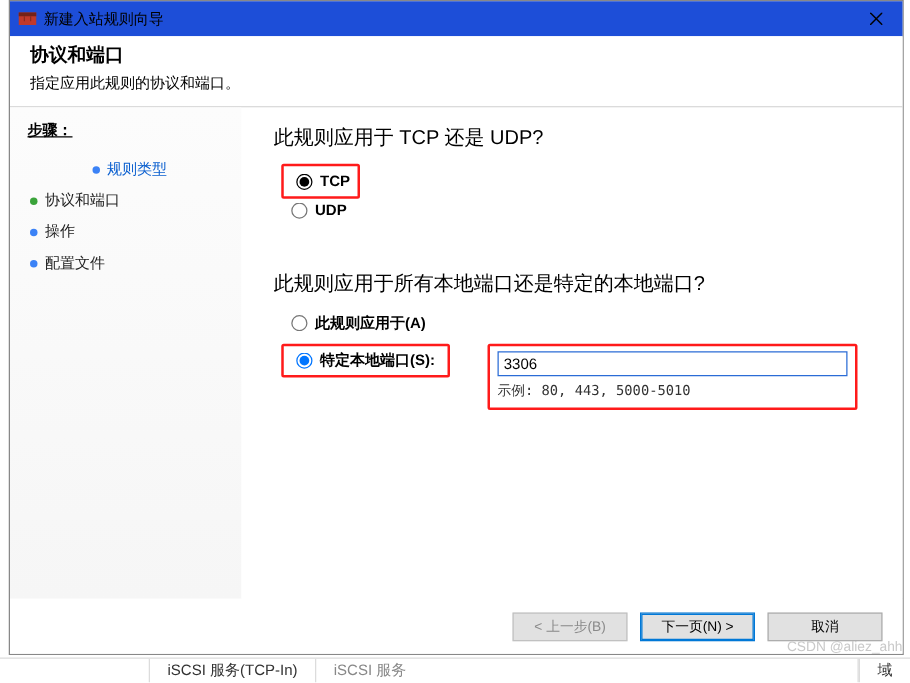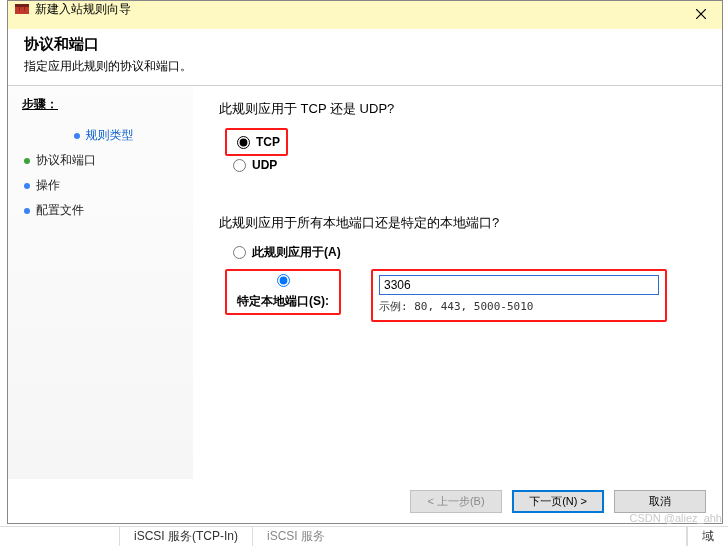--- a/index.html
+++ b/index.html
@@ -1,39 +1,39 @@
 <!DOCTYPE html>
 <html><head>
 <meta charset="utf-8">
 <style>
   * { box-sizing: border-box; margin: 0; padding: 0; }
   body { font-family: "Microsoft YaHei", "Segoe UI", sans-serif; font-size: 12px; background: #fff; width: 728px; height: 546px; position: relative; overflow: hidden; }
   .window { position: absolute; top: 0; left: 7px; width: 716px; height: 524px; background: #fff; border: 1px solid #888; display: flex; flex-direction: column; }
-  .titlebar { height: 28px; display: flex; align-items: flex-start; padding: 0 0 0 6px; background: #fef9c3; }
+  .titlebar { height: 28px; display: flex; align-items: center; padding: 0 0 0 6px; background: #1d4ed8; }
   .title-icon { width: 16px; height: 16px; margin-right: 5px; display:inline-flex; align-items:center; justify-content:center;}
   .title-text { flex: 1; font-size: 12px; color: #000; }
   .close-btn { width: 42px; height: 26px; display: flex; align-items: center; justify-content: center; font-size: 14px; color:#000; }
   .header-area { padding: 6px 16px 10px 16px; border-bottom: 1px solid #d0d0d0; background:#fff;}
   .header-title { font-size: 15px; font-weight: 700; color: #000; margin-bottom: 4px; }
   .header-sub { font-size: 12px; color: #000; }
   .body-area { flex: 1; display: flex; background: #fff; }
   .sidebar { width: 185px; padding: 10px 10px 10px 14px; border-right: 0; background: linear-gradient(#fcfcfc,#f6f6f6); }
   .steps-label { font-weight: 700; font-size: 12px; color: #000; margin-bottom: 10px; text-decoration: underline; }
   .step-item { display: flex; align-items: center; gap: 6px; padding: 4px 0 4px 2px; font-size: 12px; color: #222; cursor: default;}
   .step-item.active { color: #0a5fcf; justify-content: center; }
   .bullet { width: 6px; height: 6px; border-radius: 50%; background: #3b82f6; flex:none; }
   .step-item.done .bullet { background: #3aa33a; }
   .main { flex: 1; padding: 14px 20px 10px 26px; position: relative; }
-  .q { font-size: 13px; color: #000; margin-bottom: 10px; }
+  .q { font-size: 16px; color: #000; margin-bottom: 10px; }
   .radio-row { display: flex; align-items: center; gap: 6px; padding: 2px 0 2px 14px; font-size: 12px; }
   .radio-row input[type="radio"] { width: 13px; height: 13px; accent-color:#000; }
   .hlbox1 { border: 2px solid #ff1a1a; border-radius: 2px; padding: 3px 6px 3px 10px; display: inline-block; margin-left: 6px; }
   .port-area { margin-top: 40px; }
   .port-options { display: flex; flex-direction: column; gap: 6px; margin-top: 8px; }
-  .hlbox2 { border: 2px solid #ff1a1a; border-radius: 2px; padding: 3px 10px 3px 10px; display:inline-flex; align-items:center; gap:6px;flex-direction:column;}
+  .hlbox2 { border: 2px solid #ff1a1a; border-radius: 2px; padding: 3px 10px 3px 10px; display:inline-flex; align-items:center; gap:6px;}
   .ports-input-wrap { border: 2px solid #ff1a1a; border-radius: 2px; padding: 4px 6px 6px 6px; display:inline-block; min-width: 290px;}
   .ports-input { width: 280px; height: 20px; border: 1px solid #2b6cd6; font-size: 12px; padding: 1px 4px; outline: none; font-family: inherit;}
   .example { font-size: 11px; color: #333; margin-top: 4px; font-family: SimSun, monospace;}
   .row-ports { display:flex; align-items:flex-start; gap: 30px; padding-left: 6px;}
   .footer { height: 44px; display: flex; align-items: center; justify-content: flex-end; gap: 10px; padding: 0 16px; border-top: 0px solid #ddd; background:#fff;}
   .btn { min-width: 92px; height: 23px; font-size: 11px; background: #e1e1e1; border: 1px solid #adadad; display:flex; align-items:center; justify-content:center; font-family:inherit;}
   .btn.disabled { color: #8a8a8a; border-color:#c1c1c1; }
   .btn.default { background:#e1e1e1; border: 1px solid #0078d7; box-shadow:inset 0 0 0 1px #0078d7;}
   .below-strip { position:absolute; left:0; bottom:0; width:728px; height:20px; background:#fff; border-top:1px solid #dcdcdc; display:flex; align-items:center;}
   .below-cell { font-size:12px; color:#333; padding: 0 14px; border-right:1px solid #dcdcdc; height:100%; display:flex; align-items:center;}

